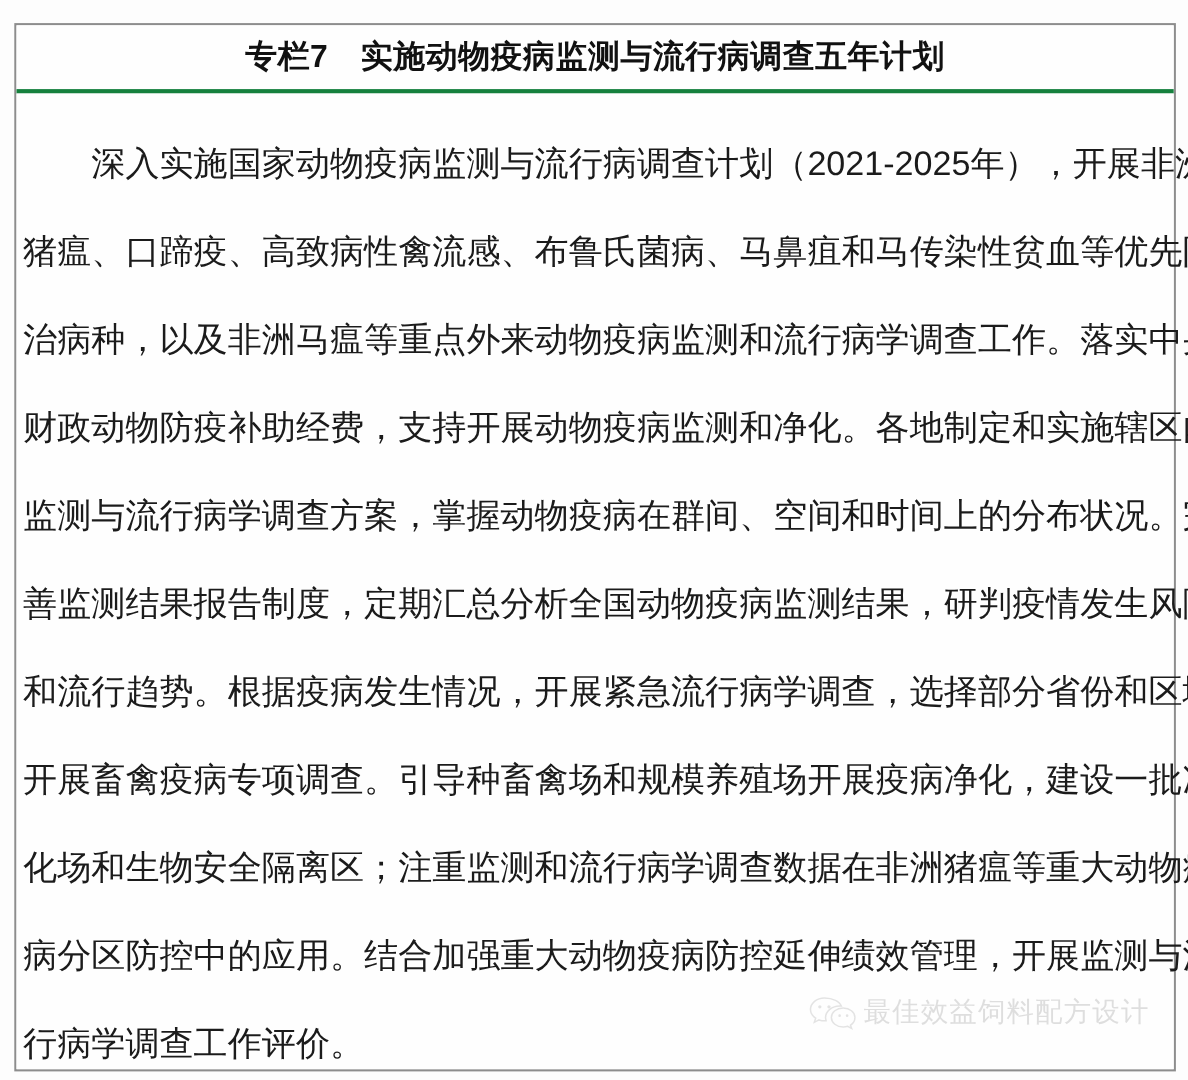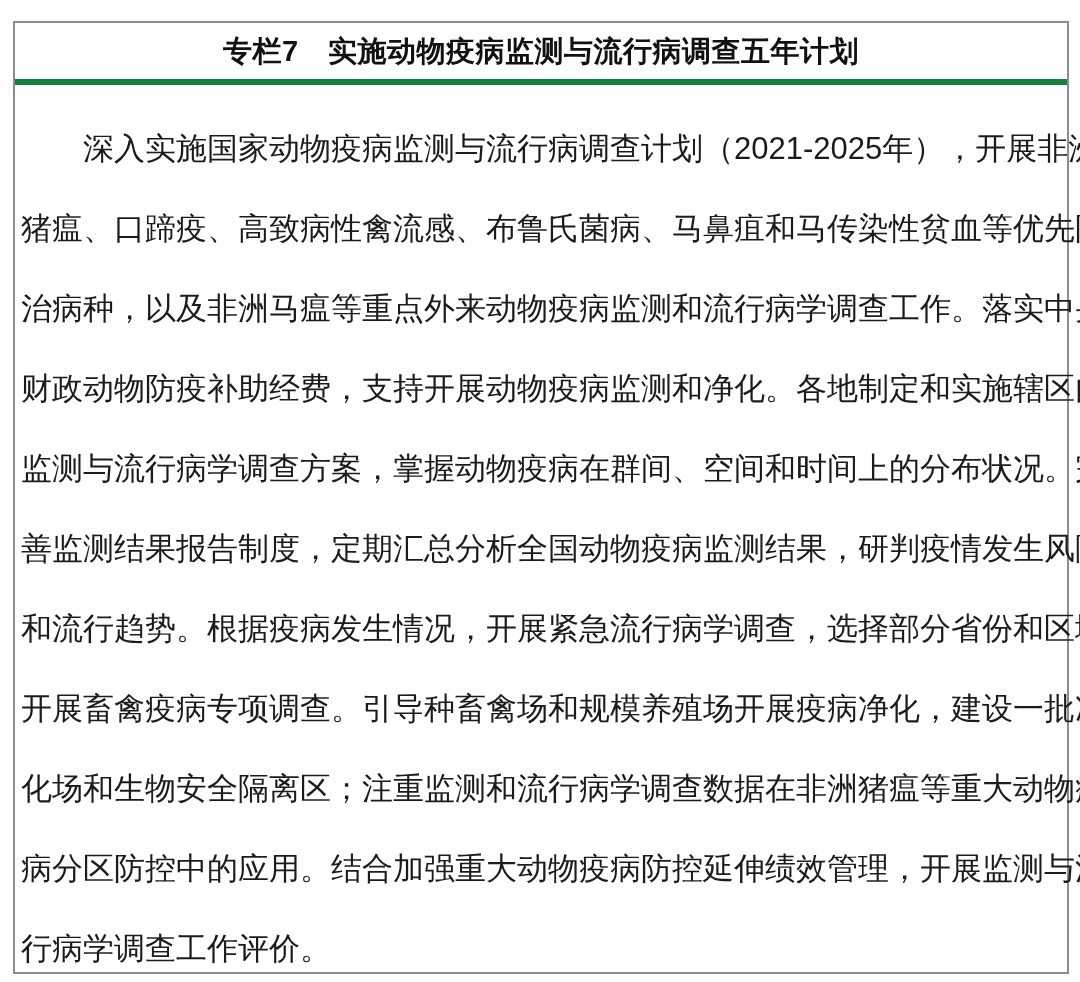--- a/index.html
+++ b/index.html
@@ -28,21 +28,21 @@
     top: 21px;
     width: 1056px;
     height: 953px;
     border: 2px solid #8d8d8d;
     box-sizing: border-box;
     background: #fefefe;
   }
 
   .box-header {
     height: 62px;
-    border-bottom: 6px solid #15803d;
+    border-bottom: 4px solid #15803d;
     box-sizing: border-box;
     display: flex;
     align-items: center;
     justify-content: center;
     background: #fefefe;
   }
 
   .box-title {
     font-size: 29px;
     font-weight: bold;
@@ -119,15 +119,28 @@
       <span class="line">财政动物防疫补助经费，支持开展动物疫病监测和净化。各地制定和实施辖区内</span>
       <span class="line">监测与流行病学调查方案，掌握动物疫病在群间、空间和时间上的分布状况。完</span>
       <span class="line">善监测结果报告制度，定期汇总分析全国动物疫病监测结果，研判疫情发生风险</span>
       <span class="line">和流行趋势。根据疫病发生情况，开展紧急流行病学调查，选择部分省份和区域</span>
       <span class="line">开展畜禽疫病专项调查。引导种畜禽场和规模养殖场开展疫病净化，建设一批净</span>
       <span class="line">化场和生物安全隔离区；注重监测和流行病学调查数据在非洲猪瘟等重大动物疫</span>
       <span class="line">病分区防控中的应用。结合加强重大动物疫病防控延伸绩效管理，开展监测与流</span>
       <span class="line">行病学调查工作评价。</span>
     </div>
 
+    <div class="watermark">
+      <span class="watermark-icon">
+        <svg viewBox="0 0 44 32" width="44" height="32" aria-hidden="true">
+          <path d="M14.5 2.2C7.4 2.2 1.8 6.9 1.8 12.6c0 3.2 1.8 6.1 4.7 8.0L5.3 24.4l4.3-2.2c1.5.5 3.2.8 4.9.8.5 0 1 0 1.5-.1-.3-.9-.5-1.8-.5-2.8 0-5.9 5.8-10.6 12.9-10.6.5 0 .9 0 1.4.1C28.5 5.6 22.2 2.2 14.5 2.2z" fill="none" stroke="#c4c4c4" stroke-width="1.4"></path>
+          <circle cx="10.3" cy="10.3" r="1.5" fill="#c4c4c4"></circle>
+          <circle cx="18.6" cy="10.3" r="1.5" fill="#c4c4c4"></circle>
+          <path d="M42.2 20.0c0-4.8-4.8-8.7-10.7-8.7s-10.7 3.9-10.7 8.7 4.8 8.7 10.7 8.7c1.4 0 2.8-.2 4.1-.7l3.6 1.9-1.0-2.9c2.4-1.6 4.0-4.1 4.0-7.0z" fill="none" stroke="#c4c4c4" stroke-width="1.4"></path>
+          <circle cx="28.3" cy="18.3" r="1.2" fill="#c4c4c4"></circle>
+          <circle cx="35.1" cy="18.3" r="1.2" fill="#c4c4c4"></circle>
+        </svg>
+      </span>
+      <span class="watermark-text">最佳效益饲料配方设计</span>
+    </div>
 
   </div>
 </div>
 
 </body></html>

